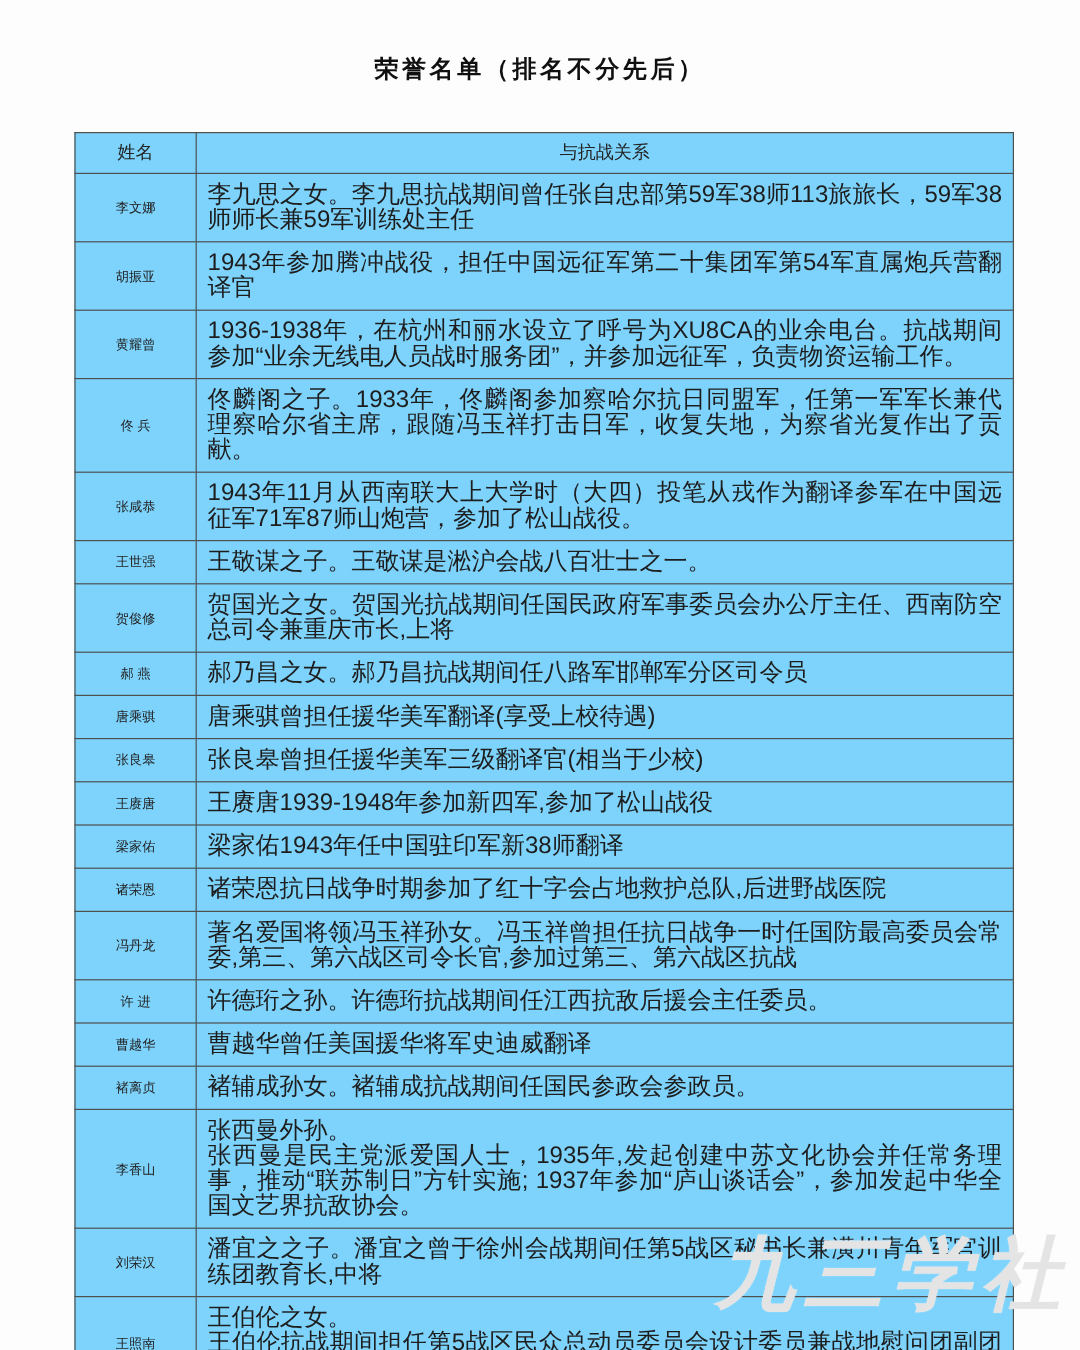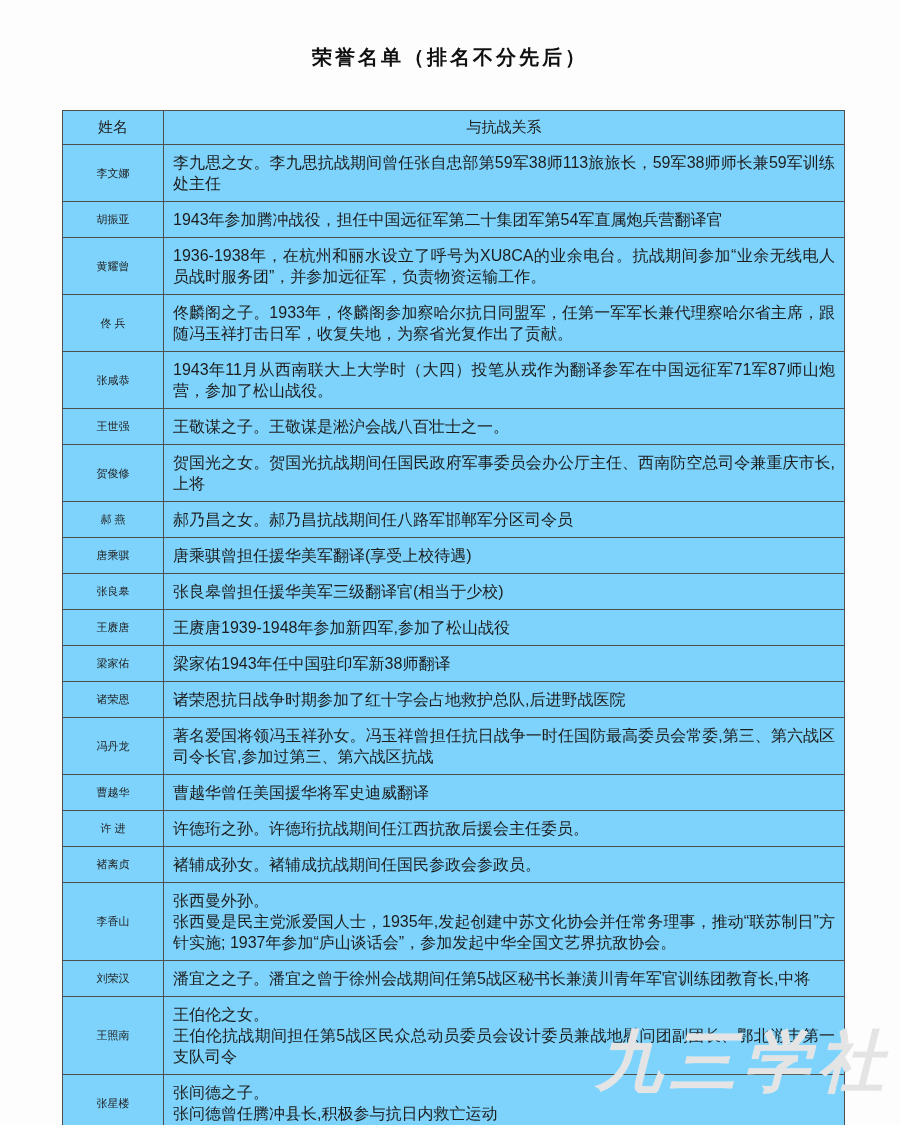--- a/index.html
+++ b/index.html
@@ -47,21 +47,21 @@
     text-align: center;
   }
   .honor-table td.name-cell {
     text-align: center;
     vertical-align: middle;
     font-size: 11px;
     color: #222222;
     padding: 4px 2px;
   }
   .honor-table td.rel-cell {
-    font-size: 16px;
+    font-size: 20px;
     line-height: 21px;
     color: #1d1d1d;
     padding: 7px 9px;
     vertical-align: middle;
     white-space: pre-line;
     text-align: justify;
   }
   .watermark {
     position: absolute;
     right: 8px;
@@ -168,27 +168,27 @@
     <td class="name-cell">诸荣恩</td>
     <td class="rel-cell">诸荣恩抗日战争时期参加了红十字会占地救护总队,后进野战医院</td>
   </tr>
 
   <tr>
     <td class="name-cell">冯丹龙</td>
     <td class="rel-cell">著名爱国将领冯玉祥孙女。冯玉祥曾担任抗日战争一时任国防最高委员会常委,第三、第六战区司令长官,参加过第三、第六战区抗战</td>
   </tr>
 
   <tr>
+    <td class="name-cell">许 进</td>
+    <td class="rel-cell">许德珩之孙。许德珩抗战期间任江西抗敌后援会主任委员。</td>
+  </tr>
+
+  <tr>
     <td class="name-cell">曹越华</td>
     <td class="rel-cell">曹越华曾任美国援华将军史迪威翻译</td>
-  </tr>
-
-  <tr>
-    <td class="name-cell">许 进</td>
-    <td class="rel-cell">许德珩之孙。许德珩抗战期间任江西抗敌后援会主任委员。</td>
   </tr>
 
   <tr>
     <td class="name-cell">褚离贞</td>
     <td class="rel-cell">褚辅成孙女。褚辅成抗战期间任国民参政会参政员。</td>
   </tr>
 
   <tr>
     <td class="name-cell">李香山</td>
     <td class="rel-cell">张西曼外孙。

